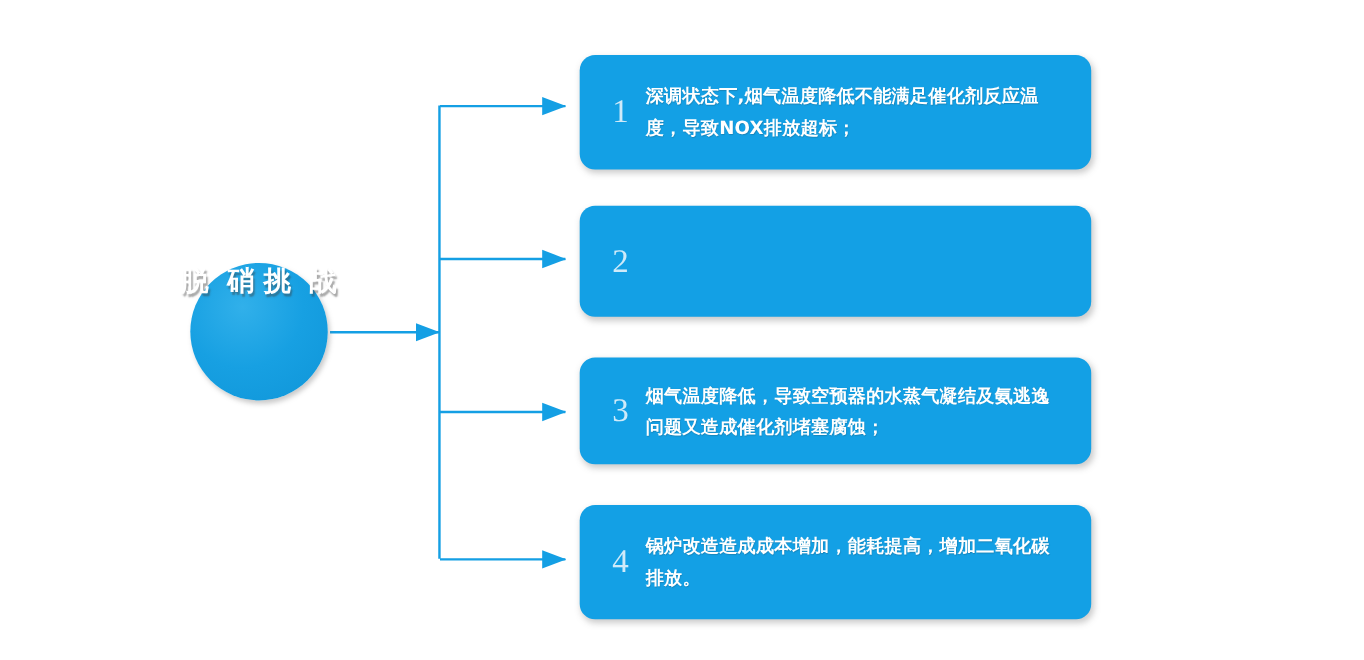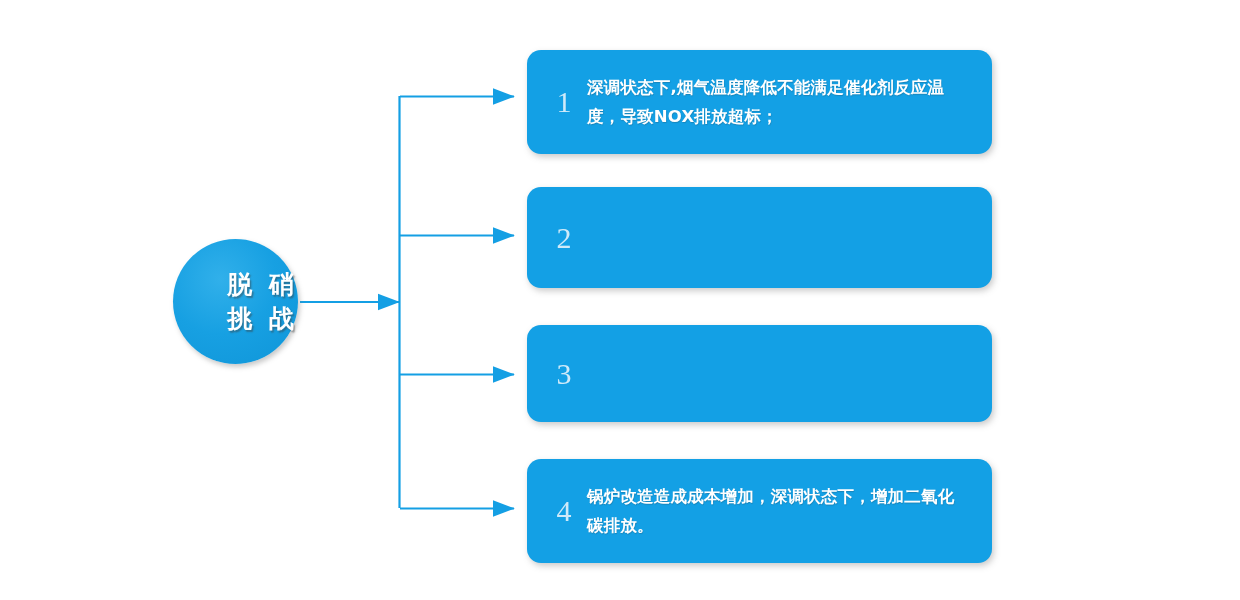--- a/index.html
+++ b/index.html
@@ -34,22 +34,22 @@
   .root-node {
     position: absolute;
     left: 173px;
     top: 239px;
     width: 125px;
     height: 125px;
     border-radius: 50%;
     background: radial-gradient(circle at 38% 32%, #31b0ea 0%, #17a0e2 48%, #0f95d8 100%);
     box-shadow: 2px 3px 5px rgba(120,120,120,0.40);
     display: flex;
-    flex-direction: column;
-    align-items: flex-end;
+    flex-direction: row;
+    align-items: flex-start;
     justify-content: center;
   }
   .root-line {
     color: #ffffff;
     font-family: "DejaVu Sans", "Liberation Sans", sans-serif;
     font-weight: bold;
     font-size: 25px;
     line-height: 34px;
     letter-spacing: 4px;
     text-indent: 4px;
@@ -129,20 +129,21 @@
     <span class="item-index">1</span>
     <span class="item-text">深调状态下,烟气温度降低不能满足催化剂反应温度，导致NOX排放超标；</span>
   </div>
 
   <div class="item-box" id="box-2">
     <span class="item-index">2</span>
   </div>
 
   <div class="item-box" id="box-3">
     <span class="item-index">3</span>
+    <span class="item-text">烟气温度降低，导致空预器的水蒸气凝结及氨逃逸问题又造成催化剂堵塞腐蚀；</span>
   </div>
 
   <div class="item-box" id="box-4">
     <span class="item-index">4</span>
-    <span class="item-text">锅炉改造造成成本增加，深调状态下，增加二氧化碳排放。</span>
+    <span class="item-text">锅炉改造造成成本增加，能耗提高，增加二氧化碳排放。</span>
   </div>
 
 </div>
 
 </body></html>

